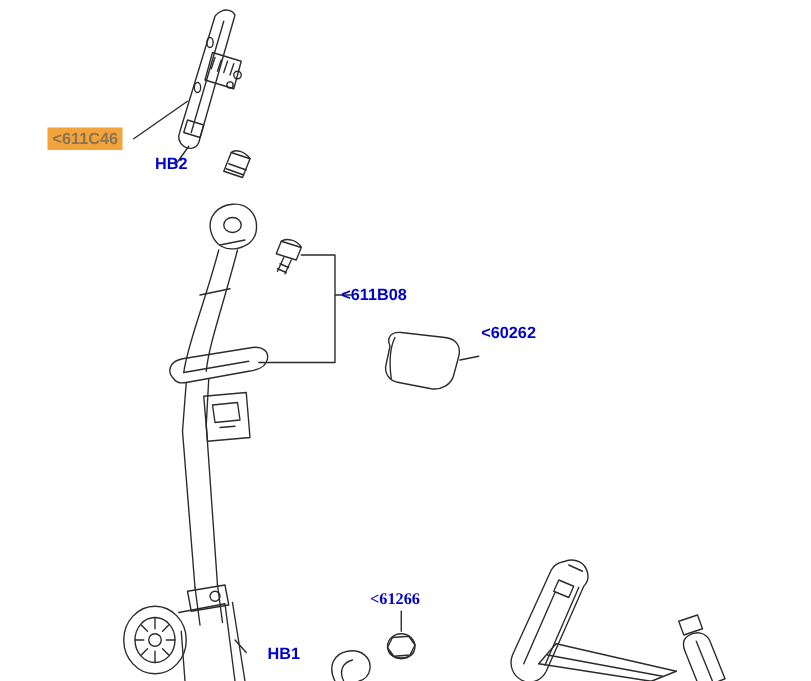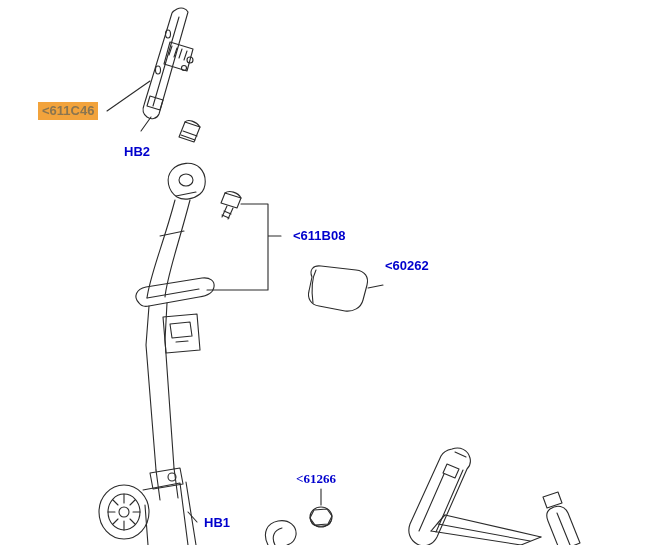--- a/index.html
+++ b/index.html
@@ -20,25 +20,25 @@
     cursor:pointer;
   }
   .blue-label{color:var(--label_blue,#0000cd);}
   .hl-label{
     background:var(--highlight_bg,#f2a33c);
     color:var(--highlight_text,#8a7550);
     padding:1px 4px 2px 4px;
   }
   
   #lbl-611c46{left:38px;top:102px;}
-  #lbl-hb2{left:124px;top:144px;}
-  #lbl-611b08{left:293px;top:228px;}
+  #lbl-hb2{left:124px;top:123px;}
+  #lbl-611b08{left:273px;top:228px;}
   #lbl-60262{left:385px;top:258px;}
   #lbl-61266{left:296px;top:471px;font-family:Liberation Serif, serif;}
-  #lbl-hb1{left:204px;top:515px;}
+  #lbl-hb1{left:214px;top:515px;}
 </style>
 </head>
 <body>
 
 <div id="stage">
 
   <svg id="art" width="649" height="545" viewBox="0 0 649 545">
     <g stroke="#2b2b2b" fill="none" stroke-width="1.1" stroke-linejoin="round" stroke-linecap="round">
 
       <g>

